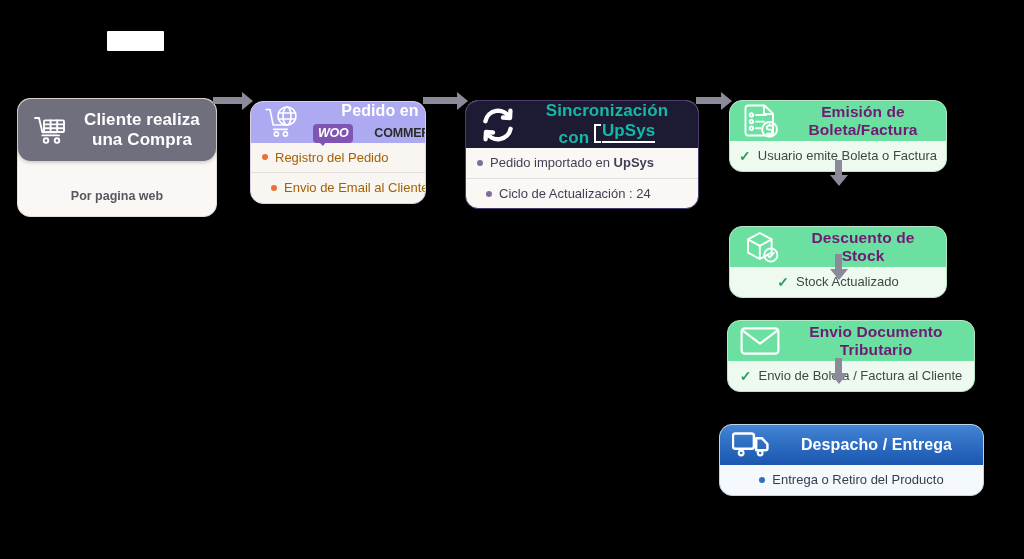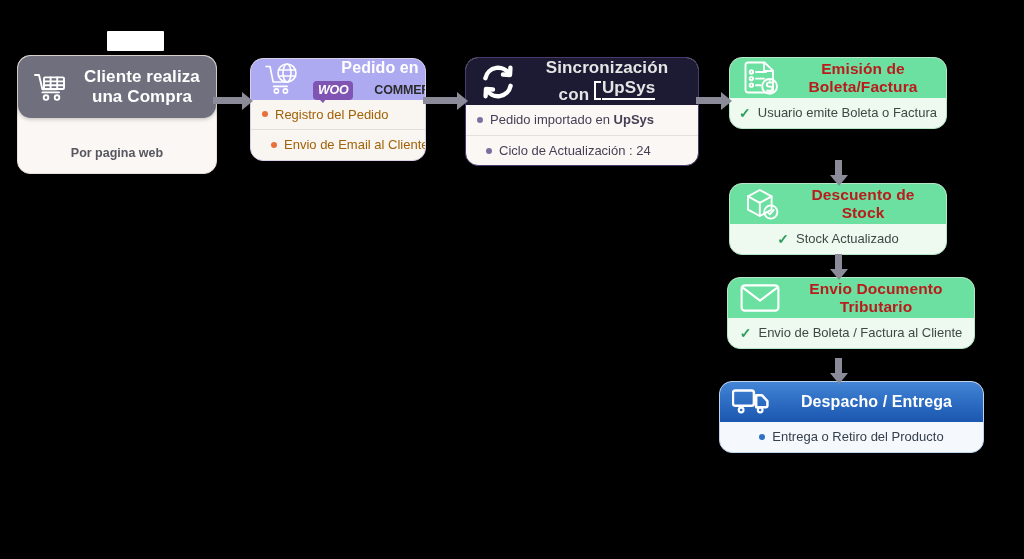--- a/index.html
+++ b/index.html
@@ -18,20 +18,21 @@
     position:absolute;left:107px;top:31px;width:57px;height:20px;
     background:#ffffff;border-radius:1px;
   }
 
   
   .card{
     position:absolute;
     border-radius:13px;
     overflow:visible;
     box-sizing:border-box;
+    margin-top:43px;
   }
   .card .shell{
     border-radius:13px;
     overflow:hidden;
     box-shadow:0 2px 6px rgba(0,0,0,.35);
   }
   .card .head{
     display:flex;align-items:center;
     gap:10px;
     padding:0 12px;
@@ -105,34 +106,34 @@
   .woo-mark:after{
     content:"";position:absolute;left:6px;bottom:-3px;
     border-left:4px solid transparent;border-right:3px solid transparent;
     border-top:4px solid #7f54b3;
   }
   .woo-word{color:#2b2b2b;font-size:12.5px;font-weight:bold;letter-spacing:-.2px;}
 
   
   #node-sync{left:465px;top:57px;width:234px;}
   #node-sync .shell{background:#faf7f4;border:1px solid #4a3a6b;}
-  #node-sync .head{background:#1d1b33;color:#e5e5e5;font-size:17px;justify-content:flex-end;}
+  #node-sync .head{background:#1d1b33;color:#14b8a6;font-size:17px;justify-content:flex-end;}
   #node-sync .row .bullet{background:#7c6f9e;}
   #node-sync .row .txt{color:#453f56;}
   .upsys{display:inline-flex;align-items:flex-end;gap:0;position:relative;}
   .upsys .brk{
     display:inline-block;width:5px;height:15px;
     border-left:2px solid #ffffff;border-top:2px solid #ffffff;border-bottom:2px solid #ffffff;
     margin-right:1px;
   }
   .upsys .word{border-bottom:2px solid #ffffff;padding-bottom:0px;}
 
   
   .green .shell{background:#eef9f0;border:1px solid #b5e6c6;}
-  .green .head{background:#6ce0a0;color:#b91c1c;font-size:15.5px;}
+  .green .head{background:#6ce0a0;color:#701a75;font-size:15.5px;}
   .green .row{justify-content:center;}
   .green .row .check{color:#2f9e5e;}
   .green .row .txt{flex:0 0 auto;color:#3d4a44;}
 
   #node-emision{left:729px;top:57px;width:218px;}
   #node-stock{left:729px;top:183px;width:218px;}
   #node-envio{left:727px;top:277px;width:248px;}
 
   
   #node-despacho{left:719px;top:381px;width:265px;}

